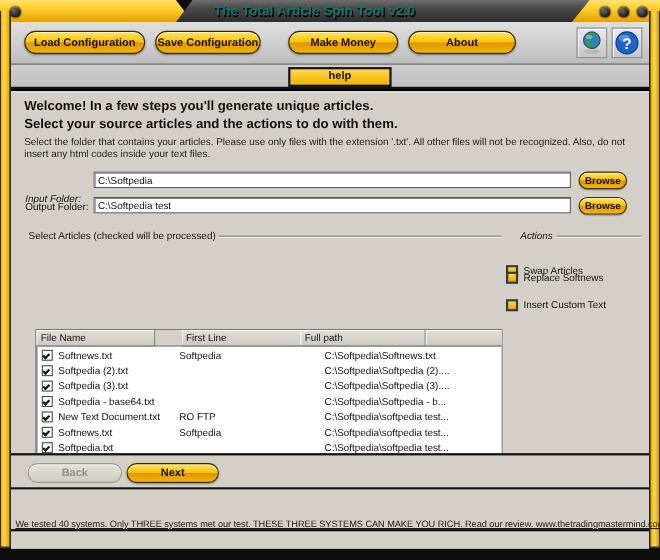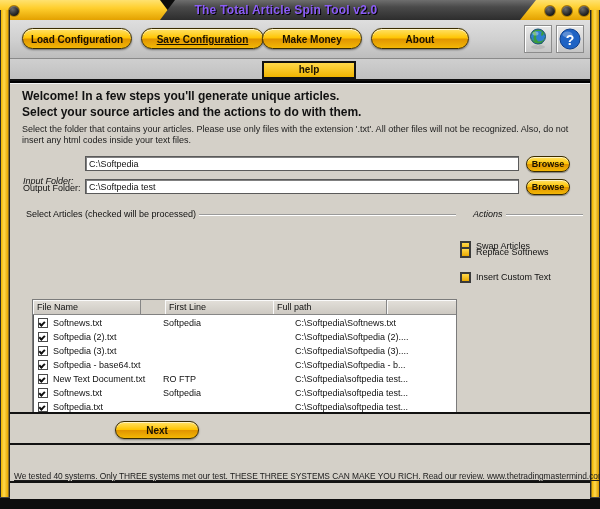--- a/index.html
+++ b/index.html
@@ -40,21 +40,21 @@
     clip-path:polygon(15px 0,380px 0,365px 20px,0 20px);
   }
   .tb-rightcap{
     position:absolute;right:0;top:0;width:80px;height:20px;
     background:linear-gradient(to bottom,#ffe270 0%,#ffcf2e 40%,#e3a100 100%);
     clip-path:polygon(16px 0,80px 0,80px 20px,0 20px);
   }
   .tb-title{
     position:absolute;left:0;top:0;width:572px;height:20px;
     line-height:20px;text-align:center;
-    font-size:12px;font-weight:bold;color:#8b5cf6;
+    font-size:12px;font-weight:bold;color:#0f766e;
     letter-spacing:0.2px;
     text-shadow:1px 1px 0 #000;
   }
   .tb-dot{
     position:absolute;top:5px;width:10px;height:10px;border-radius:50%;
     background:radial-gradient(circle at 35% 32%,#6a6a6a,#1a1a1a 70%);
     border:1px solid #b07d00;
     box-shadow:inset 0 1px 1px rgba(255,255,255,.25);
   }
   .tb-dot.d0{left:8px;}
@@ -74,21 +74,21 @@
     border-radius:11px;
     background:linear-gradient(to bottom,#ffe268 0%,#ffc400 48%,#e09400 52%,#f3b705 100%);
     border:1px solid #3a2c00;
     box-shadow:inset 0 1px 0 rgba(255,255,255,.65), 0 1px 2px rgba(0,0,0,.45);
     color:#1a1200;font-size:10px;font-weight:bold;
     line-height:21px;text-align:center;
     cursor:default;user-select:none;
     box-sizing:border-box;
   }
   #btn-load{left:12px;width:110px;}
-  #btn-save{left:131px;width:123px;text-decoration:underline;}
+  #btn-save{left:131px;width:96px;}
   #btn-money{left:252px;width:100px;}
   #btn-about{left:361px;width:98px;}
 
   .icobtn{
     position:absolute;top:5px;width:28px;height:28px;
     background:linear-gradient(to bottom,#e9e9e9,#c6c6c6);
     border:1px solid #8c8c8c;
     box-shadow:inset 1px 1px 0 #fff;
     box-sizing:border-box;
   }
@@ -391,20 +391,21 @@
         <div class="actitem" style="top: 163px;"><span class="actbox"></span><span>Replace Softnews</span></div>
         <div class="actitem" style="top: 188px;"><span class="actbox"></span><span>Insert Custom Text</span></div>
       </div>
 
   </div>
 
   <div class="wm" id="wm1">SOFTPEDIA</div>
   <div class="wm" id="wm2">www.softpedia.com</div>
 
   <div class="navbar">
+    <div class="navbtn" id="btn-back">Back</div>
     <div class="navbtn" id="btn-next">Next</div>
   </div>
 
   <div class="statusbar">
     <div class="statuslink">We tested 40 systems. Only THREE systems met our test. THESE THREE SYSTEMS CAN MAKE YOU RICH. Read our review. www.thetradingmastermind.com</div>
   </div>
   <div class="statusbar-bottom"></div>
 
 </div>
 

